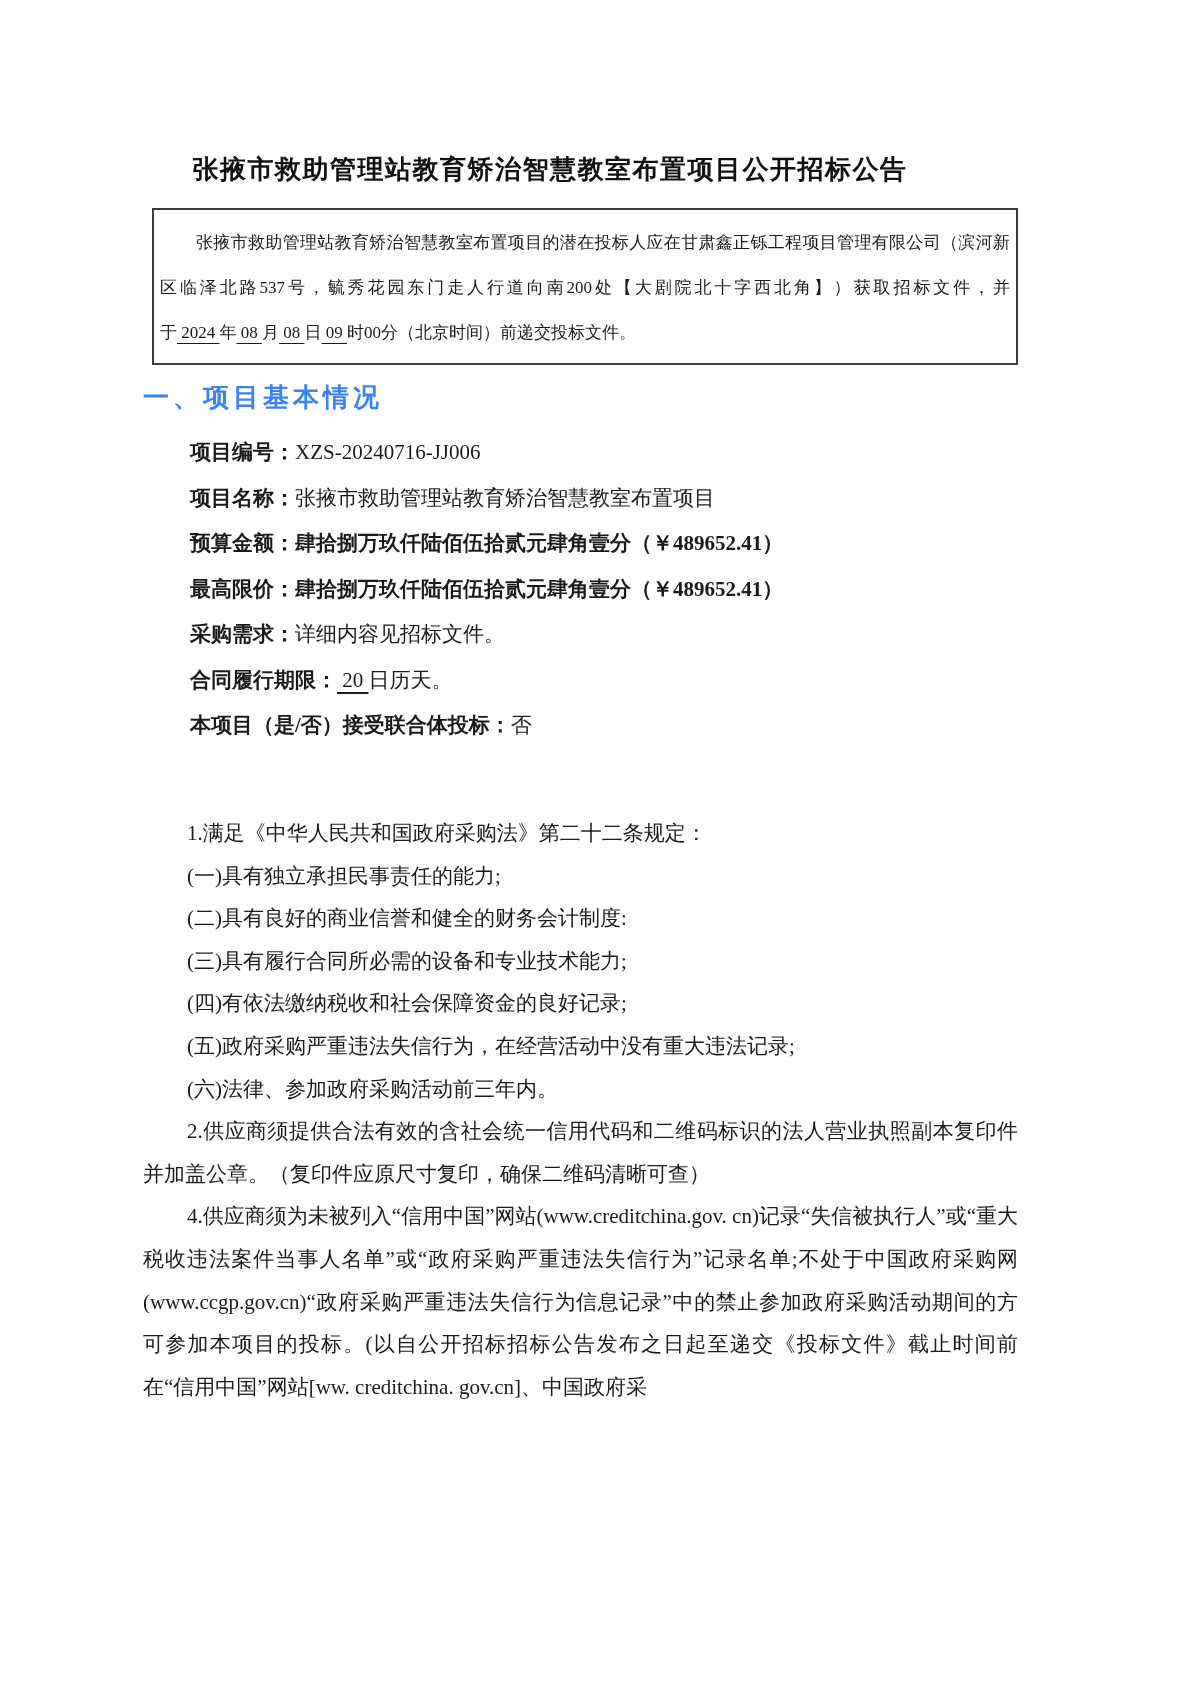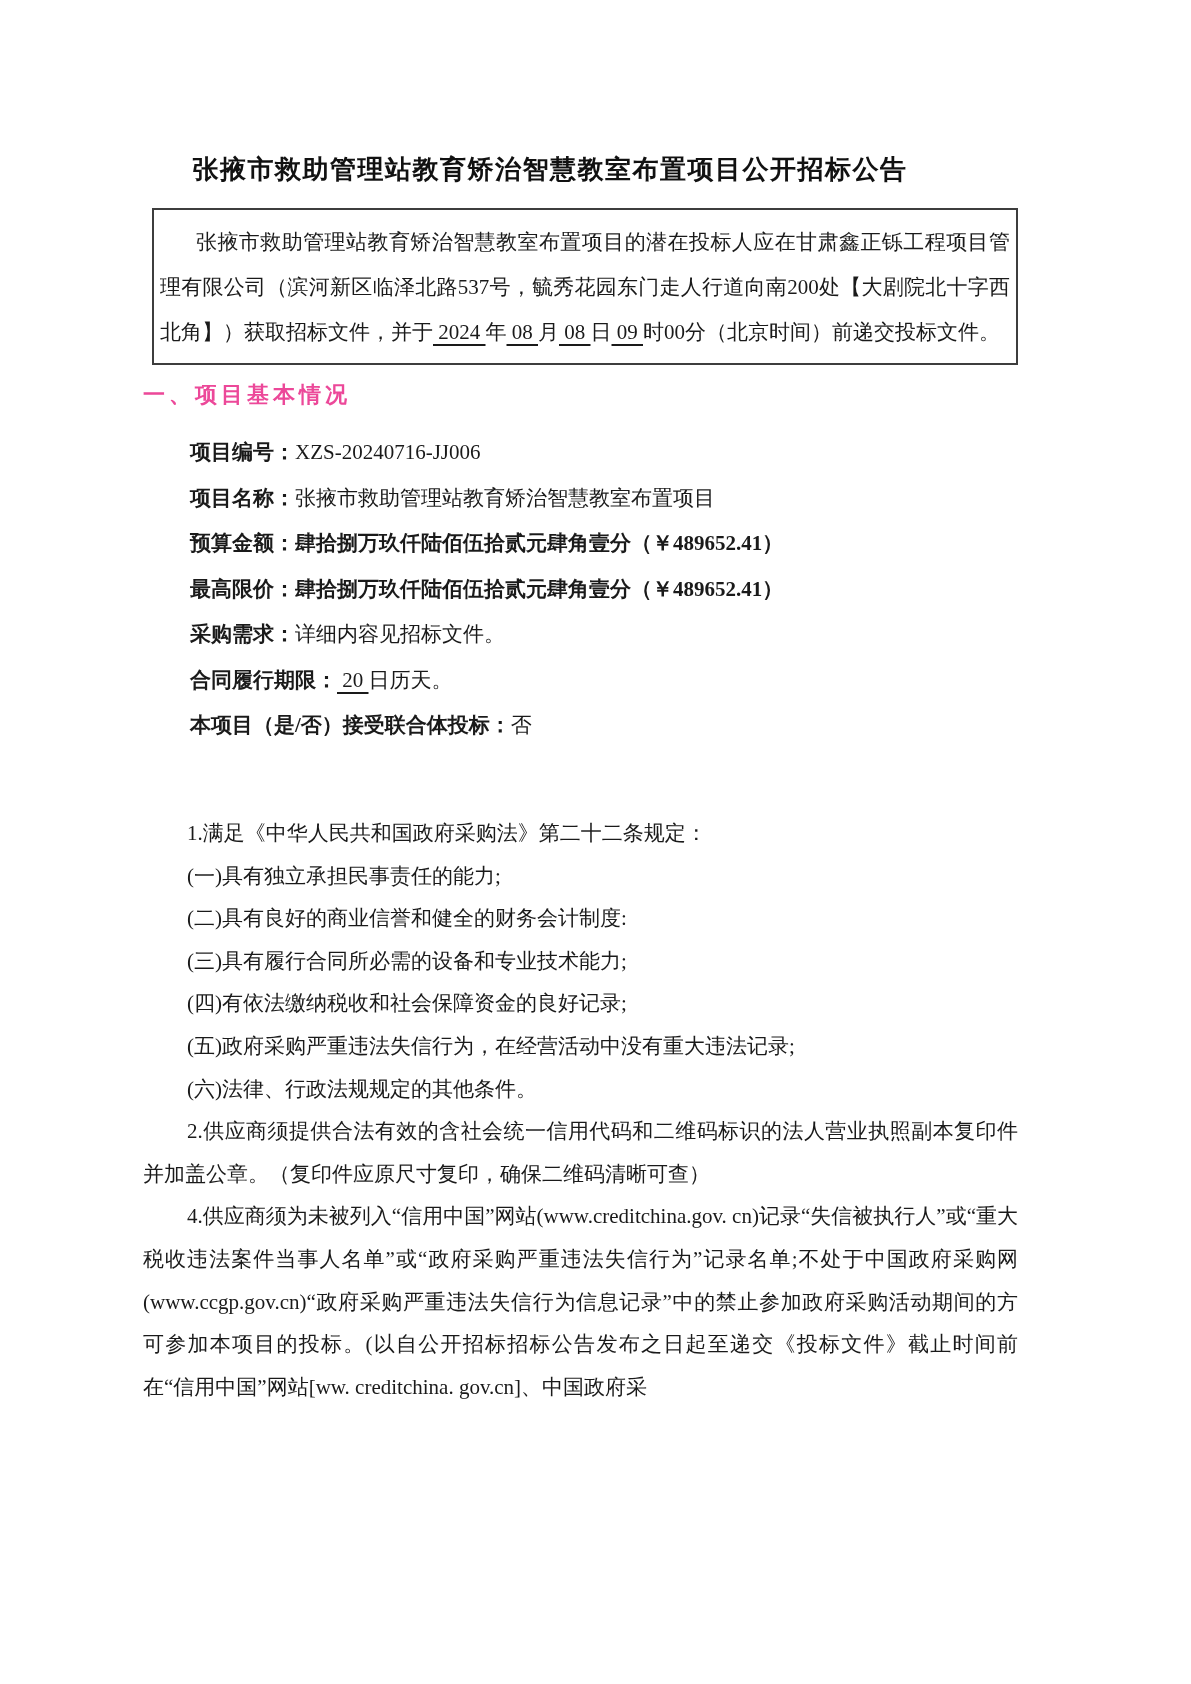--- a/index.html
+++ b/index.html
@@ -25,37 +25,37 @@
     color: #111;
   }
   .notice-box {
     position: absolute;
     left: 152px;
     top: 208px;
     width: 866px;
     min-height: 143px;
     border: 2px solid #3d3d3d;
     padding: 10px 6px 8px 6px;
-    font-size: 21px;
+    font-size: 17px;
     line-height: 45px;
     text-align: justify;
   }
   .notice-box p { text-indent: 36px; }
   .u {
     text-decoration: underline;
     text-underline-offset: 5px;
     white-space: pre;
   }
   .sec-heading {
     position: absolute;
     left: 143px;
-    font-size: 22px;
+    font-size: 26px;
     font-weight: bold;
     letter-spacing: 4px;
-    color: #ec4899;
+    color: #3b82f6;
   }
   .sec1-heading { top: 380px; }
   .sec2-heading { top: 763px; left: 150px; }
   .sec1-items {
     position: absolute;
     left: 190px;
     top: 430px;
     width: 830px;
     font-size: 21px;
   }
@@ -101,18 +101,18 @@
   </div>
 
 
   <div class="sec2-paragraphs">
     <p>1.满足《中华人民共和国政府采购法》第二十二条规定：</p>
     <p>(一)具有独立承担民事责任的能力;</p>
     <p>(二)具有良好的商业信誉和健全的财务会计制度:</p>
     <p>(三)具有履行合同所必需的设备和专业技术能力;</p>
     <p>(四)有依法缴纳税收和社会保障资金的良好记录;</p>
     <p>(五)政府采购严重违法失信行为，在经营活动中没有重大违法记录;</p>
-    <p>(六)法律、行政法规规定的其他条件。</p>
+    <p>(六)法律、参加政府采购活动前三年内。</p>
     <p>2.供应商须提供合法有效的含社会统一信用代码和二维码标识的法人营业执照副本复印件并加盖公章。（复印件应原尺寸复印，确保二维码清晰可查）</p>
     <p>4.供应商须为未被列入“信用中国”网站(www.creditchina.gov. cn)记录“失信被执行人”或“重大税收违法案件当事人名单”或“政府采购严重违法失信行为”记录名单;不处于中国政府采购网(www.ccgp.gov.cn)“政府采购严重违法失信行为信息记录”中的禁止参加政府采购活动期间的方可参加本项目的投标。(以自公开招标招标公告发布之日起至递交《投标文件》截止时间前在“信用中国”网站[ww. creditchina. gov.cn]、中国政府采</p>
   </div>
 
 </div>
 
 </body></html>

